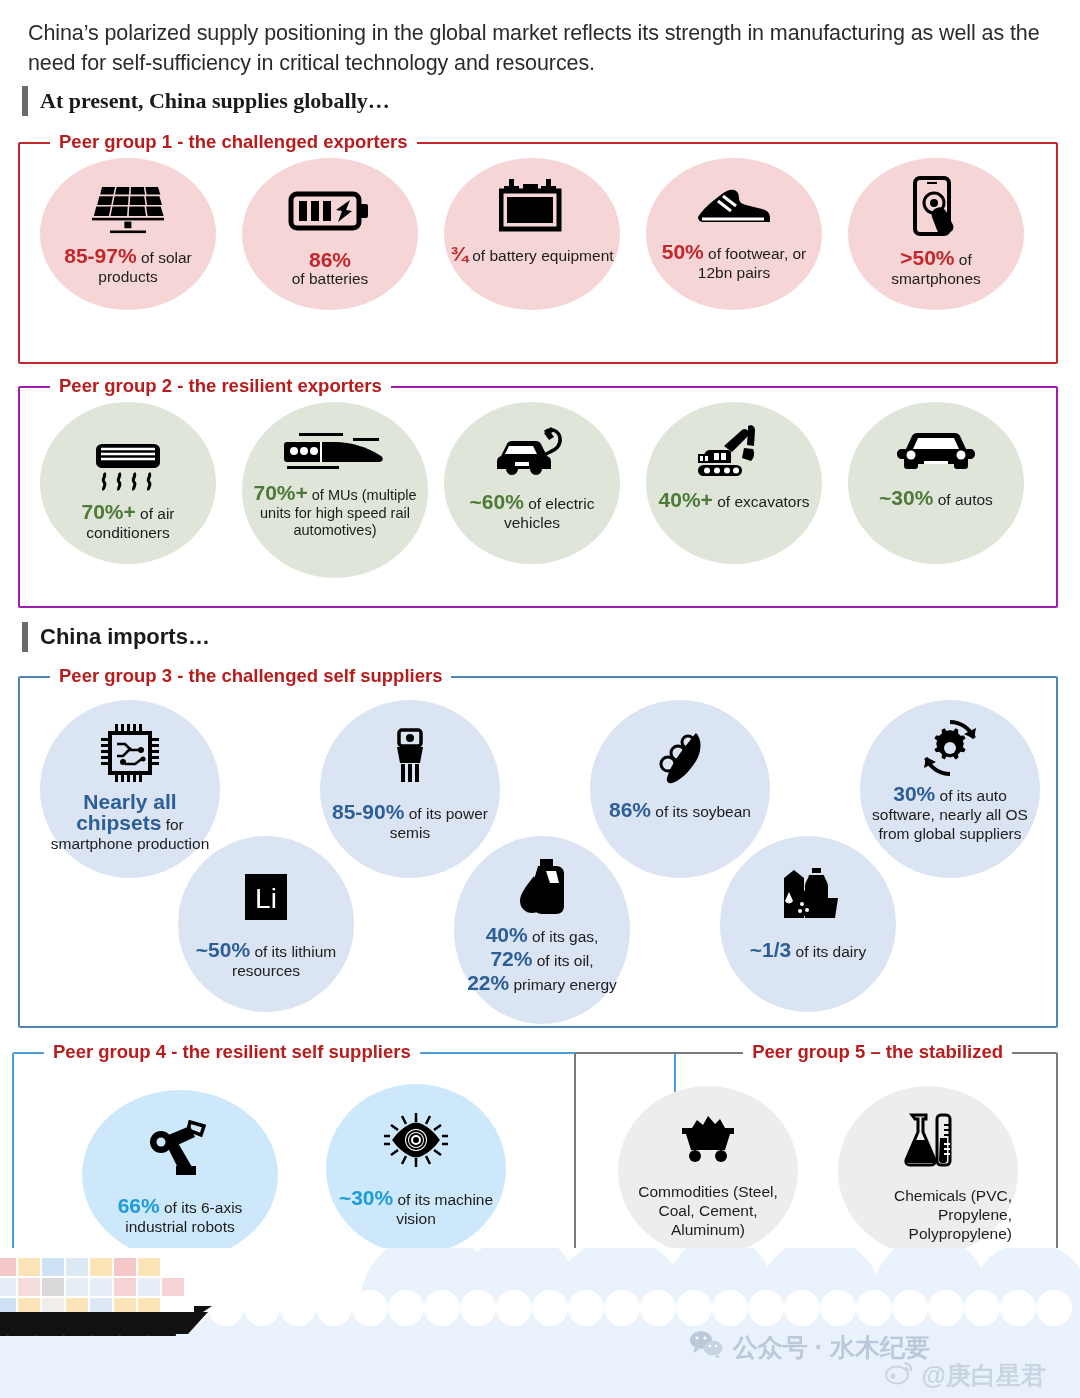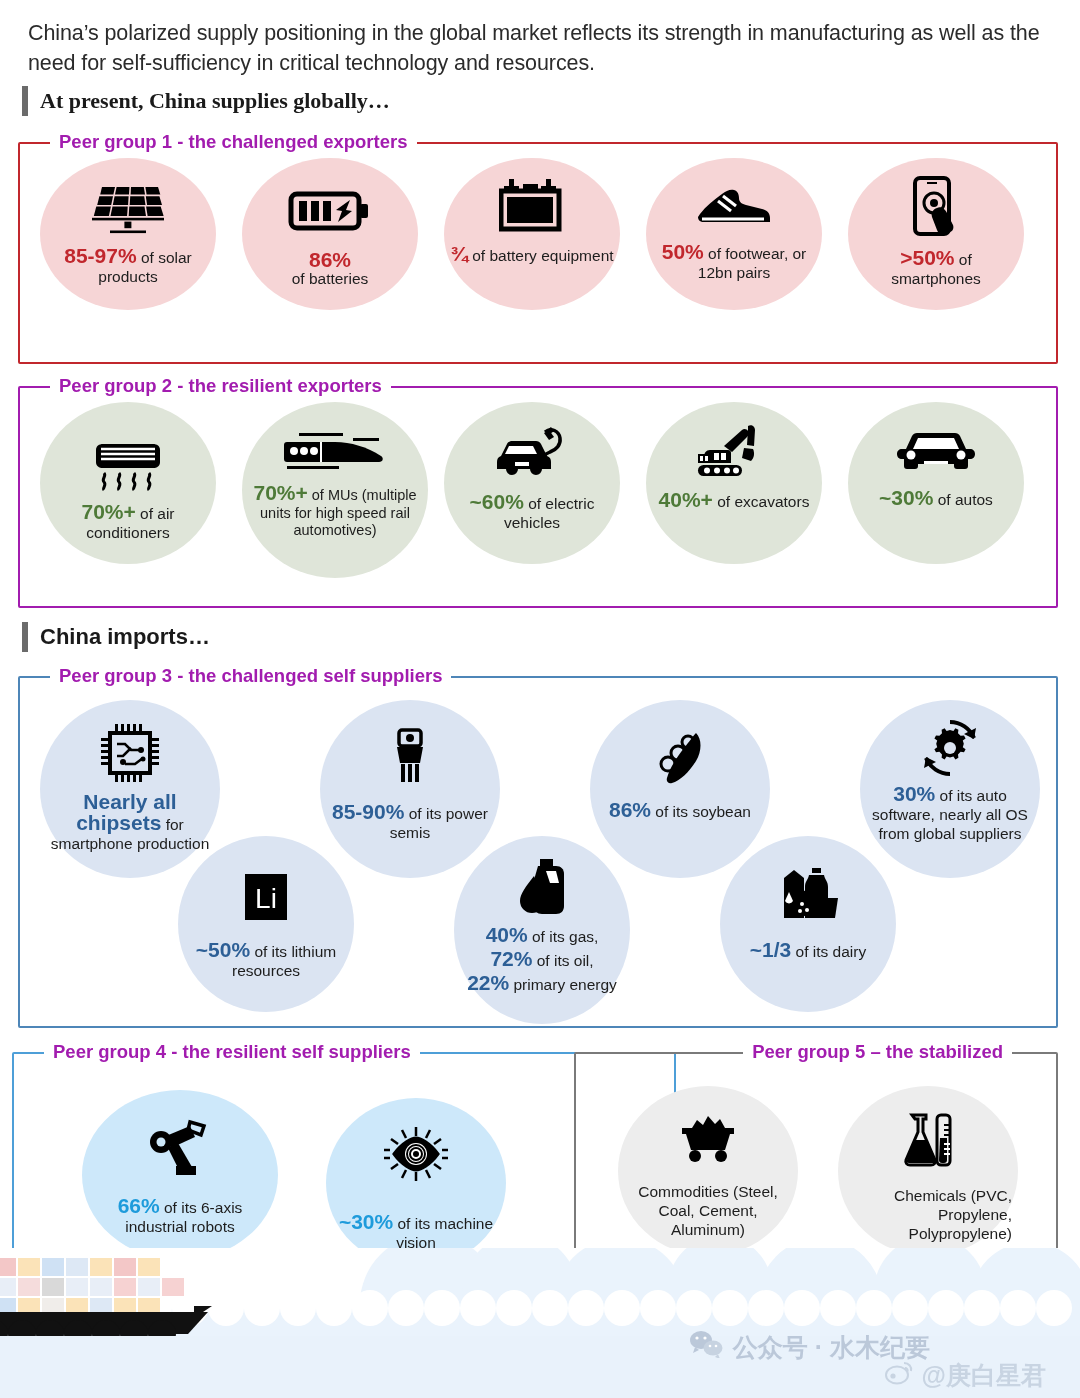--- a/index.html
+++ b/index.html
@@ -21,21 +21,21 @@
   }
 
   
   .sec-head{position:absolute;display:flex;align-items:center;}
   .sec-bar{width:6px;height:30px;background:#6b6b6b;margin-right:12px;}
   .sec-title{font-size:22px;font-weight:bold;color:#1a1a1a;}
 
   
   .group{position:absolute;box-sizing:border-box;border-radius:2px;}
   .group-label{
-    position:absolute;font-size:18.5px;font-weight:bold;color:#a21caf;
+    position:absolute;font-size:18.5px;font-weight:bold;color:#b91c1c;
     background:#fff;padding:0 9px;top:-13px;left:30px;white-space:nowrap;
     z-index:5;
   }
 
   .g1{border:2px solid #C1272D;}
   .g2{border:2px solid #a21caf;}
   .g3{border:2px solid #4E86B8;}
   .g4{border:2px solid #4E9FD8;}
   .g5{border:2px solid #7a7a7a;}
 
@@ -432,21 +432,21 @@
           <circle cx="15" cy="26" r="11"></circle>
           <circle cx="15" cy="26" r="4.5" fill="#CDE8FA"></circle>
           <path d="M22 32 l10 -5 l14 24 l-12 5 Z"></path>
           <rect x="30" y="50" width="20" height="9"></rect>
         </g>
           </svg>
       </div>
       <div class="cap" style="margin-top:18px;"><span class="big blue4-t">66%</span><span> of its 6-axis industrial robots</span></div>
     </div>
 
-    <div class="bub blue4" style="left:312px;top:44px;width:180px;height:170px;padding-top:26px;gap:10px;">
+    <div class="bub blue4" style="left:312px;top:30px;width:180px;height:170px;padding-top:26px;">
       <div class="icon">
         <svg width="68" height="60" viewBox="0 0 68 60">
             <g fill="#000" stroke="#000">
           <path d="M12 30 c8 -11 18 -16 22 -16 c4 0 14 5 22 16 c-8 11 -18 16 -22 16 c-4 0 -14 -5 -22 -16 Z" stroke-width="3" fill="#000"></path>
           <circle cx="34" cy="30" r="11" fill="#fff" stroke="none"></circle>
           <circle cx="34" cy="30" r="9" fill="none" stroke="#000" stroke-width="2"></circle>
           <circle cx="34" cy="30" r="6" fill="none" stroke="#000" stroke-width="2"></circle>
           <circle cx="34" cy="30" r="3" fill="#000" stroke="none"></circle>
           <g stroke-width="2.5" fill="none">
             <path d="M34 12 v-9"></path>

